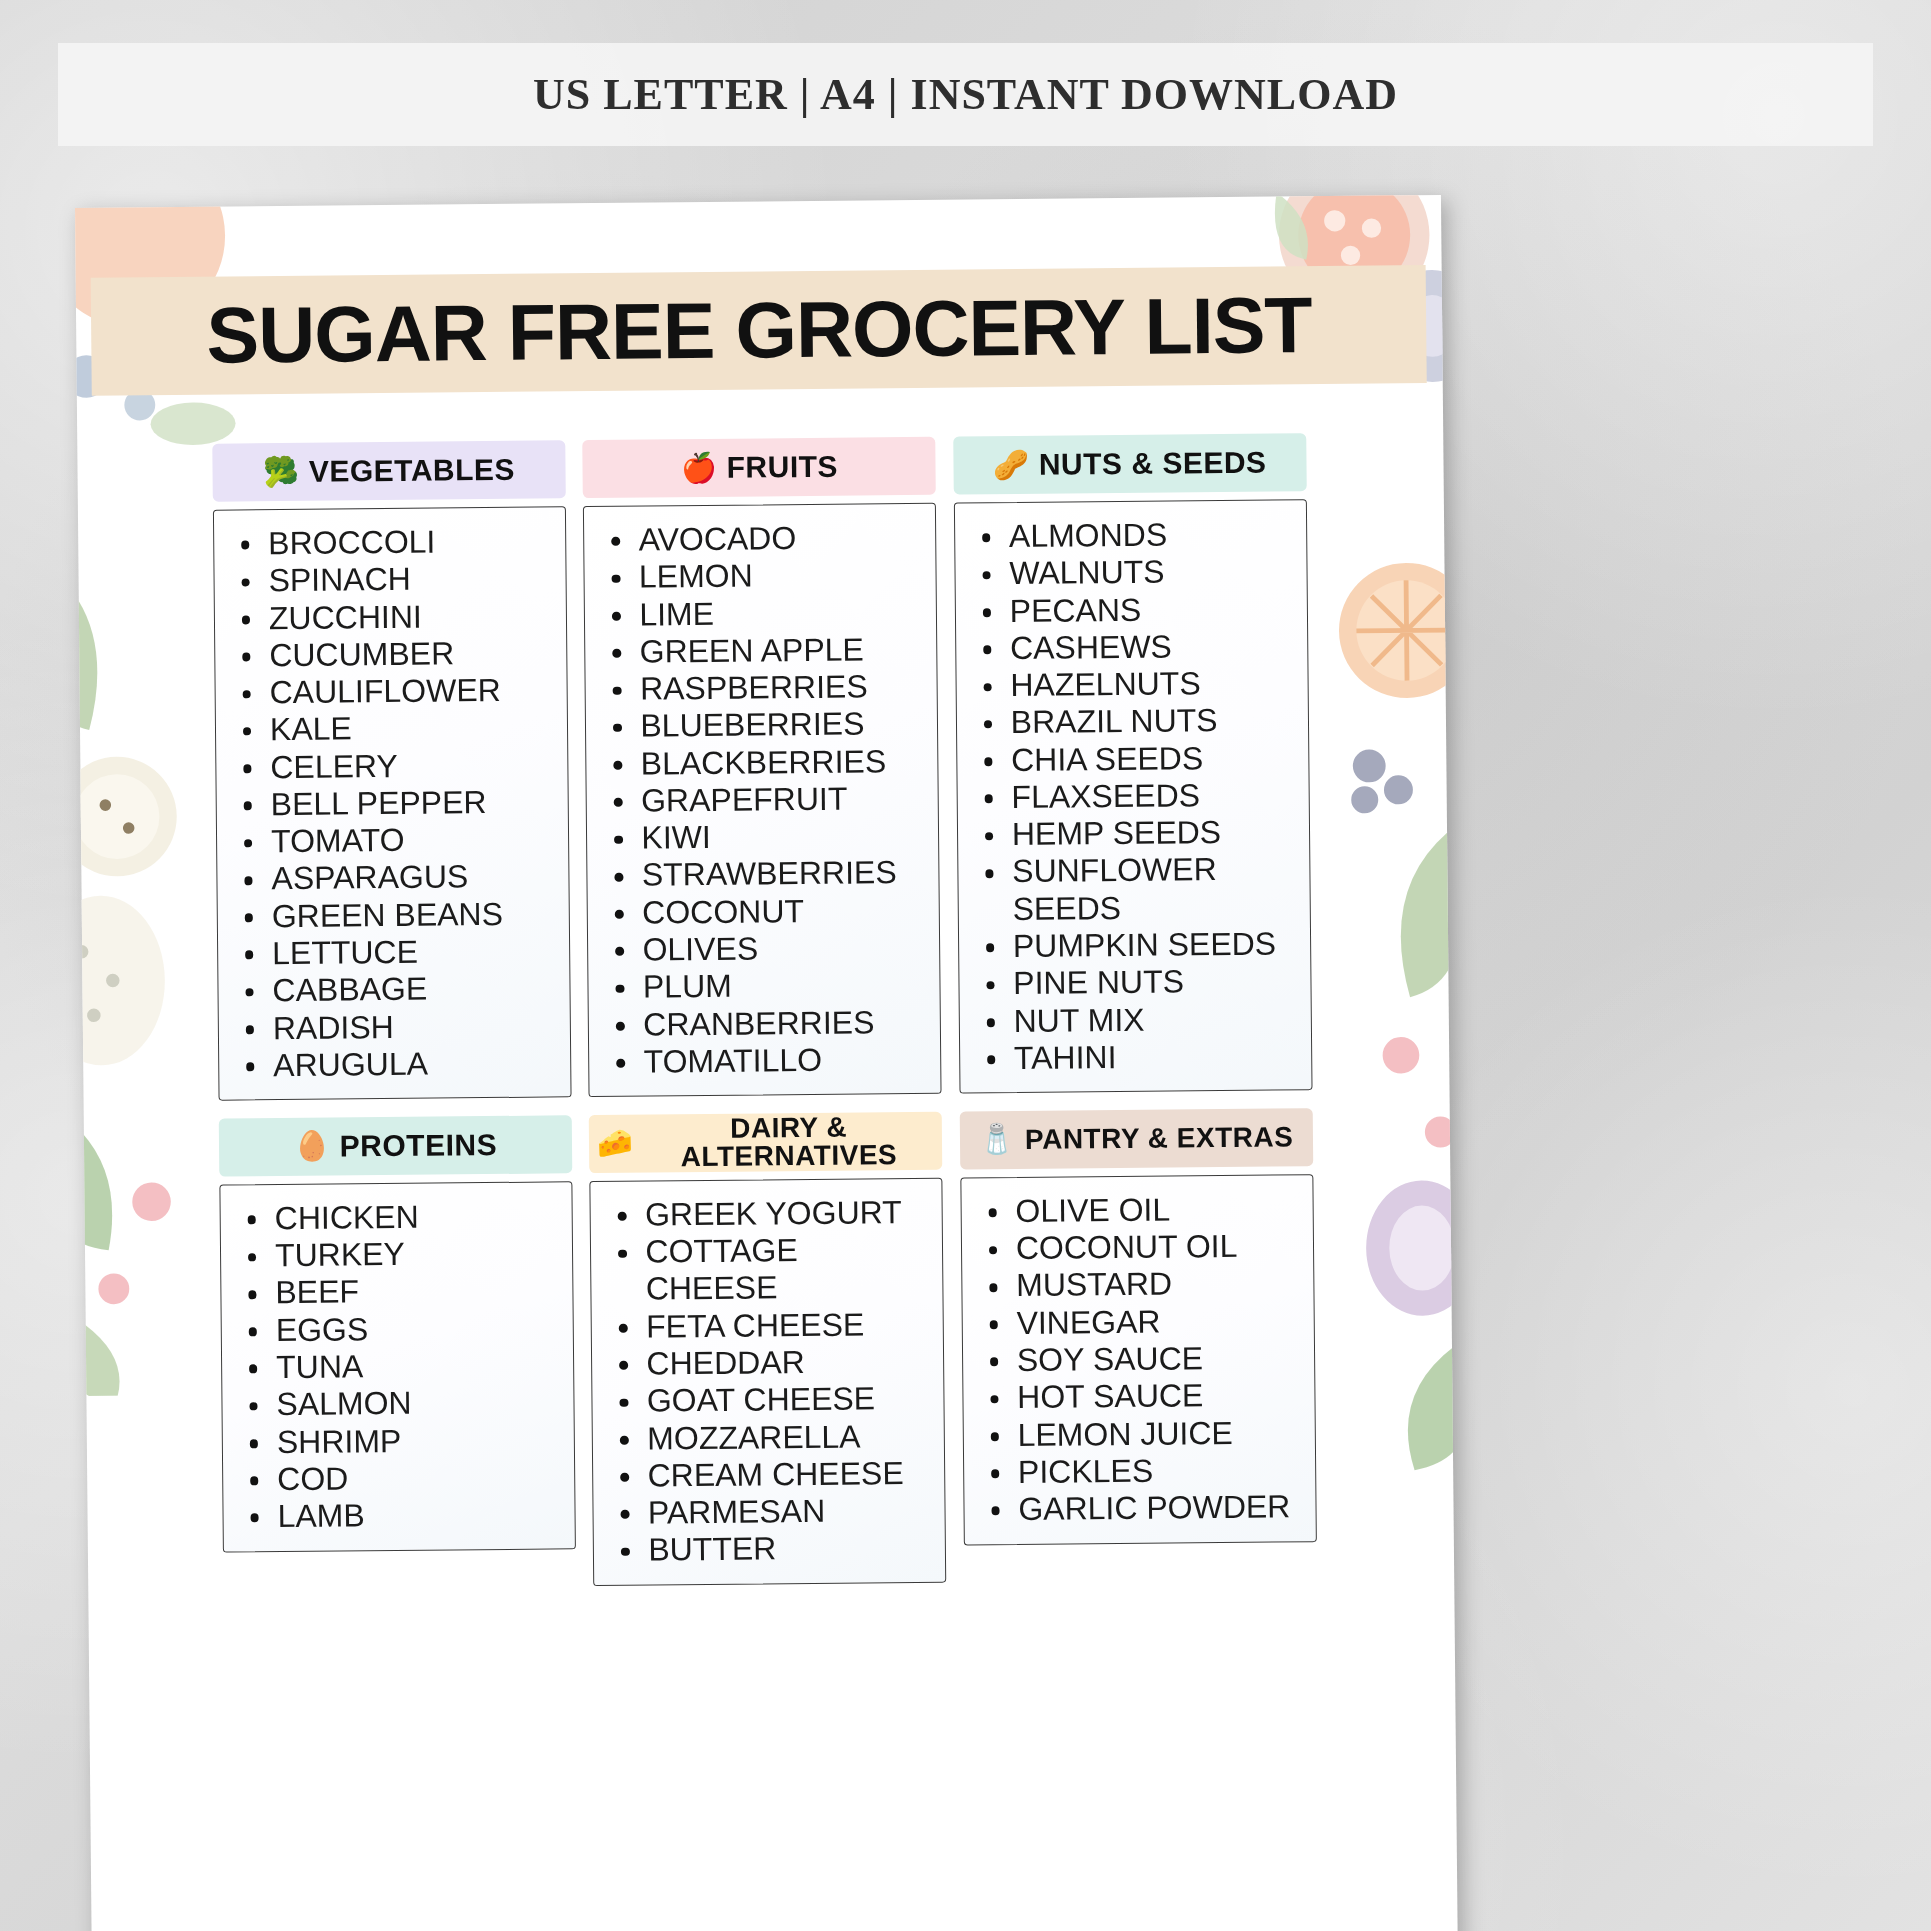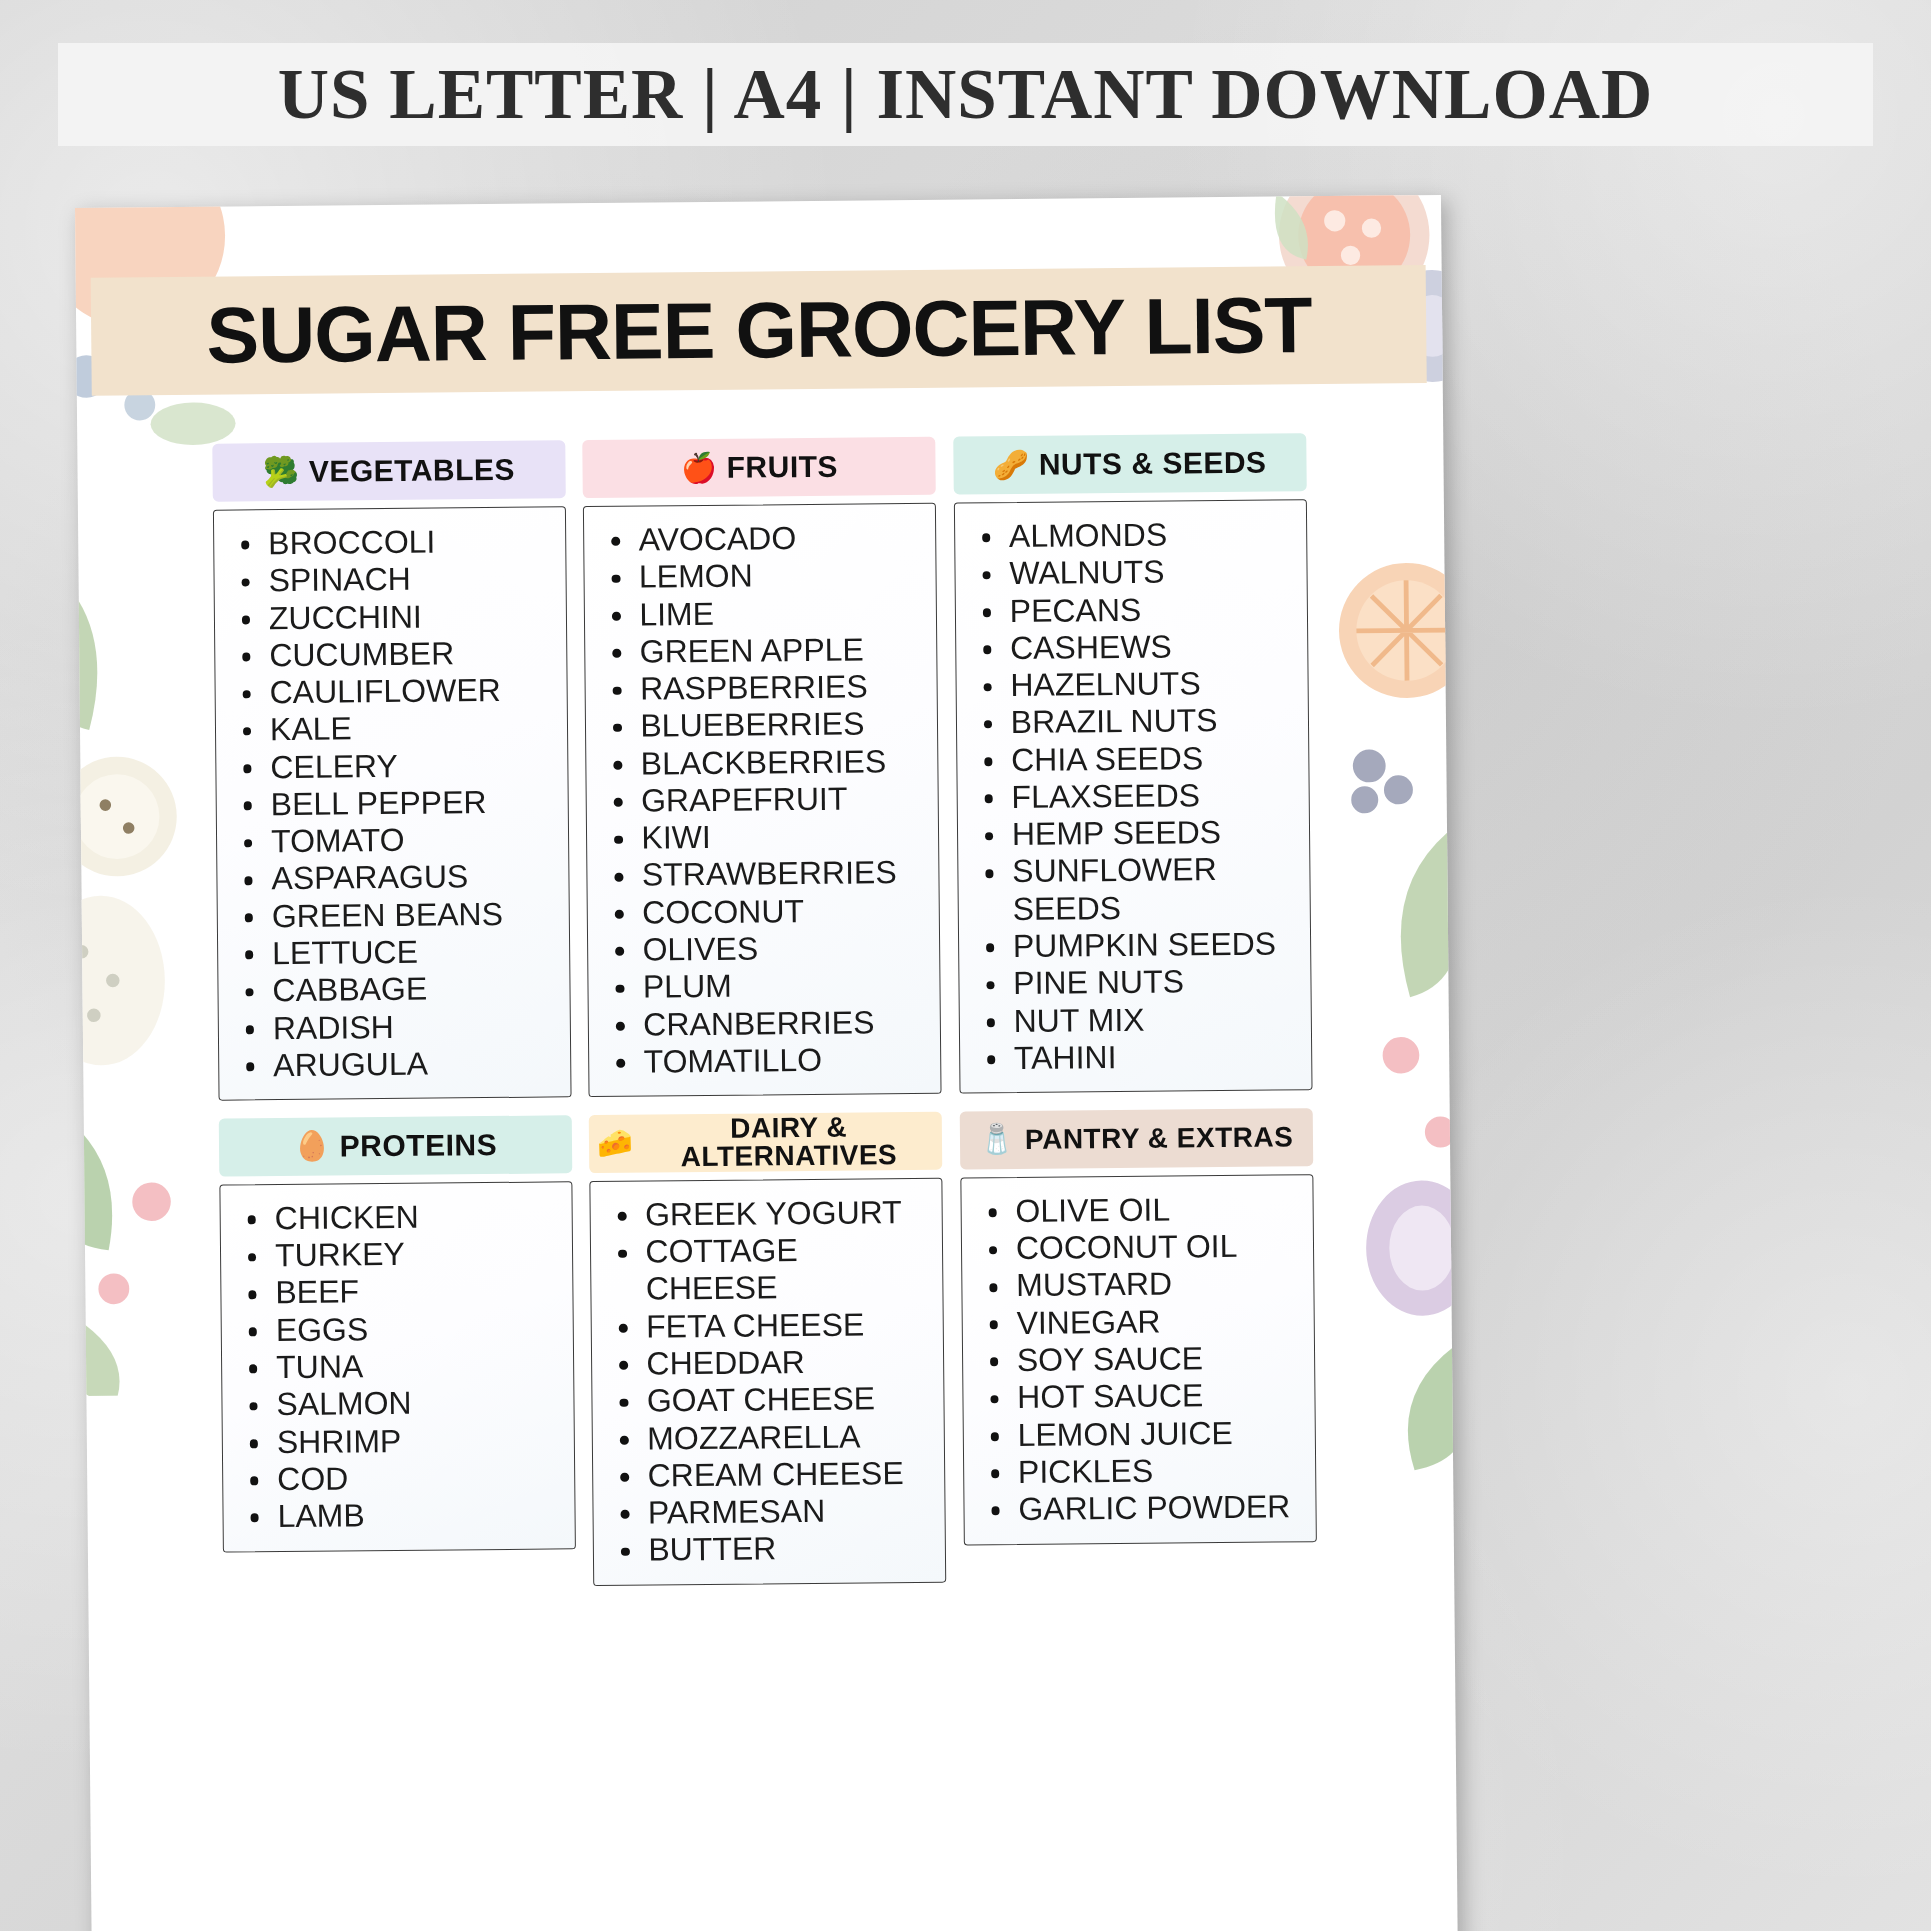--- a/index.html
+++ b/index.html
@@ -35,21 +35,21 @@
     top: 43px;
     width: 1815px;
     height: 103px;
     background: rgba(244,244,244,0.92);
     display: flex;
     align-items: center;
     justify-content: center;
   }
   .banner-text {
     font-family: "Liberation Serif", serif;
-    font-size: 71px;
+    font-size: 44px;
     font-weight: 700;
     letter-spacing: 1px;
     color: #2e2e2e;
     white-space: nowrap;
     text-align: right;
   }
 
   
   .sheet {
     position: absolute;

